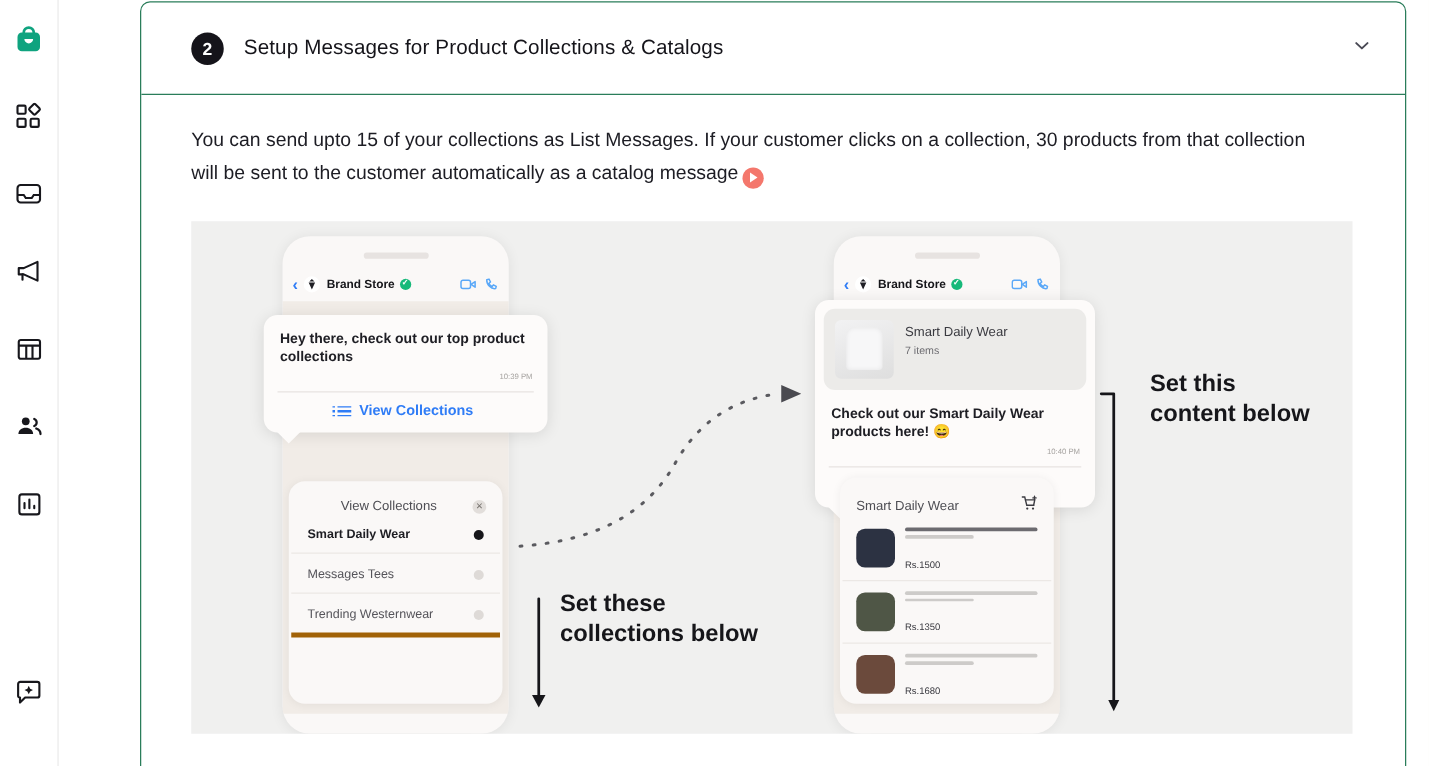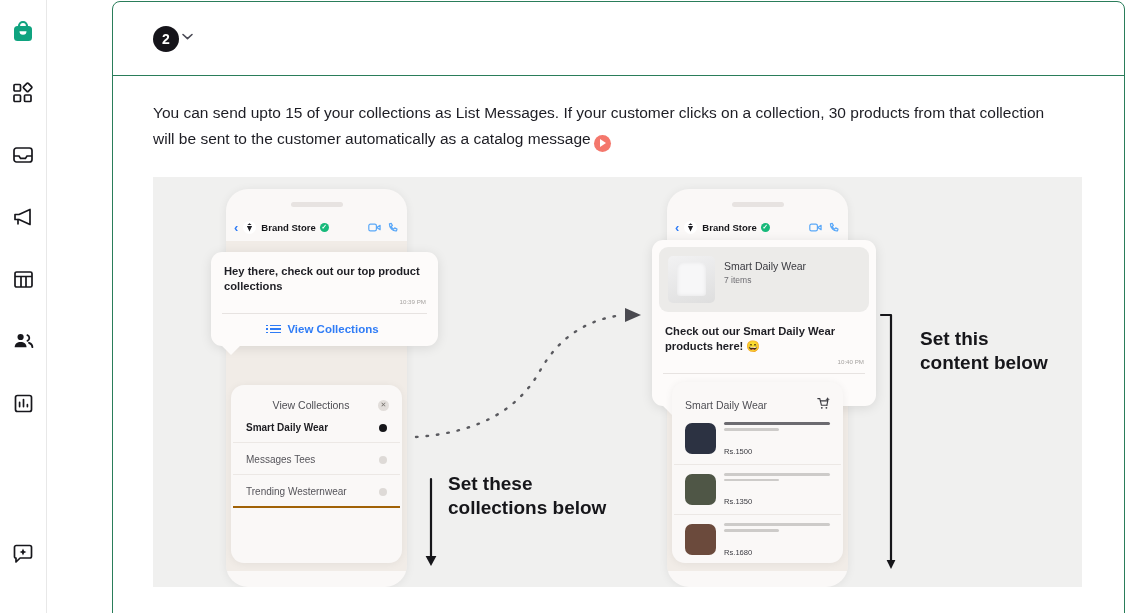--- a/index.html
+++ b/index.html
@@ -218,21 +218,21 @@
     width: 11px; height: 11px; border-radius: 50%;
     background: #e2dedb; color: #77736f;
     font-size: 7px; display: flex; align-items: center; justify-content: center;
   }
   .coll-row {
     display: flex; align-items: center;
     padding: 11px 13px 9px 13px;
     border-bottom: 1px solid #ece8e5;
     margin: 0 2px;
   }
-  .coll-row:last-child { border-bottom: 2px solid #a16207; }
+  .coll-row:last-child { border-bottom: 4px solid #a16207; }
   .coll-label { flex: 1 1 auto; font-size: 10px; color: #55545a; }
   .coll-label.sel { color: #1d1d22; font-weight: bold; }
   .radio { width: 8px; height: 8px; border-radius: 50%; background: #dedad7; }
   .radio.on { background: #16161a; }
 
   .prod-row {
     display: flex; align-items: center; gap: 8px;
     padding: 8px 11px;
     border-bottom: 1px solid #ece8e5;
     margin: 0 2px;
@@ -248,21 +248,21 @@
   .bar.light { background: #cdcbc9; }
   .prod-price { font-size: 7.6px; color: #3a3a40; margin-top: 16px; }
 
   
   .annot {
     position: absolute;
     font-size: 19px; font-weight: bold; color: #16161a;
     line-height: 24px; white-space: pre-line;
   }
   #annot-left  { left: 295px; top: 295px; }
-  #annot-right { left: 767px; top: 150px; }
+  #annot-right { left: 767px; top: 119px; }
   .arrow-svg { position: absolute; }
 </style>
 </head>
 <body>
 
 <div id="sidebar">
 
   <div class="rail-item">
     <span>
       <svg width="26" height="26" viewBox="0 0 26 26">
@@ -340,20 +340,21 @@
       </svg>
     </span>
   </div>
 </div>
 
 <div id="main">
   <div id="card">
 
     <div id="card-header">
       <div id="step-badge">2</div>
+      <div id="card-title">Setup Messages for Product Collections &amp; Catalogs</div>
       <div id="chevron">
         <svg width="17" height="17" viewBox="0 0 17 17" fill="none" stroke="#4a4a55" stroke-width="1.6" stroke-linecap="round" stroke-linejoin="round">
           <path d="M4 6.5l4.5 4.2L13 6.5"></path>
         </svg>
       </div>
     </div>
 
     <div id="card-body">
       <div id="intro-text">
         <span>You can send upto 15 of your collections as List Messages. If your customer clicks on a collection, 30 products from that collection will be sent to the customer automatically as a catalog message</span><span class="play-badge">

